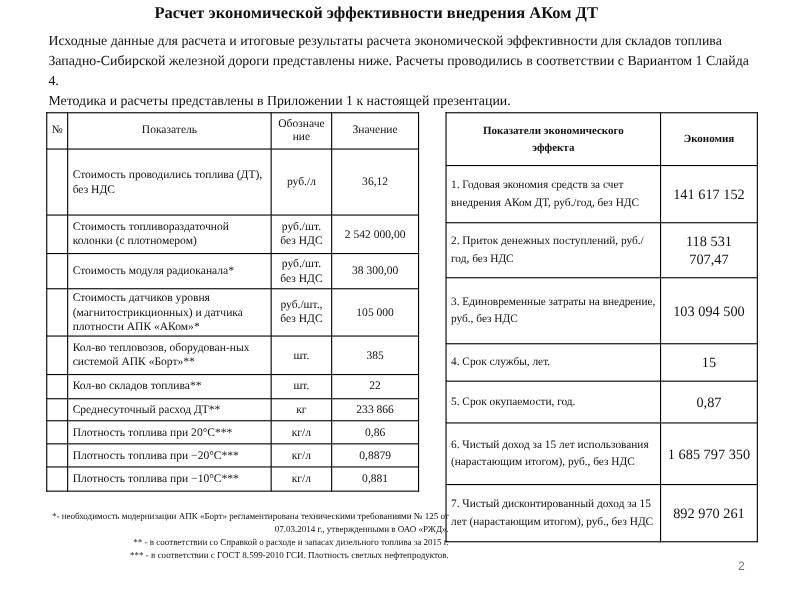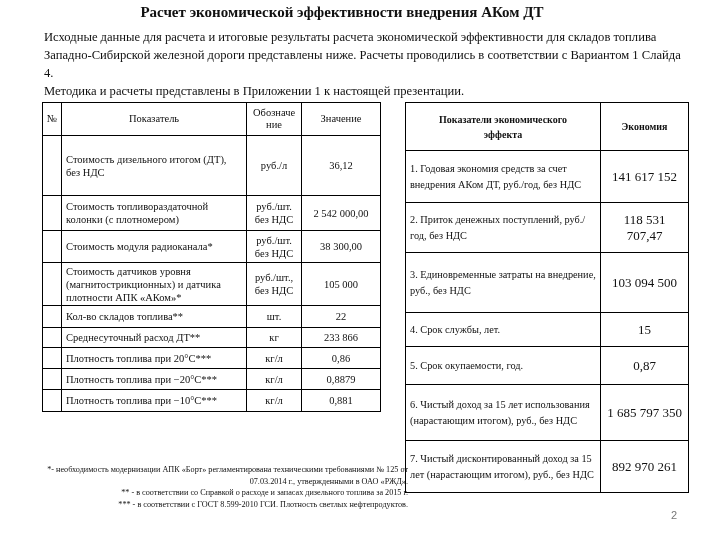--- a/index.html
+++ b/index.html
@@ -39,41 +39,47 @@
 <table class="lt">
   <tbody>
       <tr>
     <th style="width:10px">№</th>
     <th style="width:176px">Показатель</th>
     <th style="width:46px;word-break:break-all">Обозначение</th>
     <th>Значение</th>
   </tr>
   <tr style="height:60px">
     <td class="num"></td>
-    <td>Стоимость дизельного итогом (ДТ), без НДС</td>
+    <td>Стоимость проводились топлива (ДТ), без НДС</td>
     <td class="c">руб./л</td>
     <td class="c">36,12</td>
   </tr>
   <tr style="height:35px">
     <td class="num"></td>
     <td>Стоимость топливораздаточной колонки (с плотномером)</td>
     <td class="c">руб./шт. без НДС</td>
     <td class="c">2 542 000,00</td>
   </tr>
   <tr style="height:32px">
     <td class="num"></td>
     <td>Стоимость модуля радиоканала*</td>
     <td class="c">руб./шт. без НДС</td>
     <td class="c">38 300,00</td>
   </tr>
   <tr style="height:43px">
     <td class="num"></td>
     <td>Стоимость датчиков уровня (магнитострикционных) и датчика плотности АПК «АКом»*</td>
     <td class="c">руб./шт., без НДС</td>
     <td class="c">105 000</td>
+  </tr>
+  <tr style="height:35px">
+    <td class="num"></td>
+    <td>Кол-во тепловозов, оборудован-ных системой АПК «Борт»**</td>
+    <td class="c">шт.</td>
+    <td class="c">385</td>
   </tr>
   <tr style="height:22px">
     <td class="num"></td>
     <td>Кол-во складов топлива**</td>
     <td class="c">шт.</td>
     <td class="c">22</td>
   </tr>
   <tr style="height:20px">
     <td class="num"></td>
     <td>Среднесуточный расход ДТ**</td>

